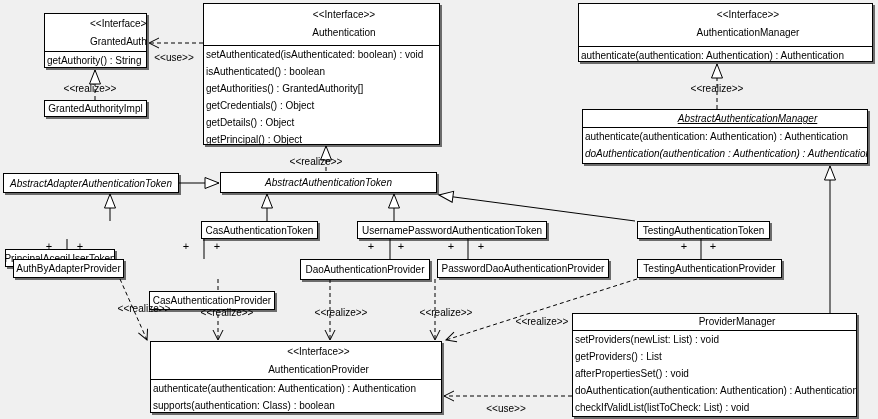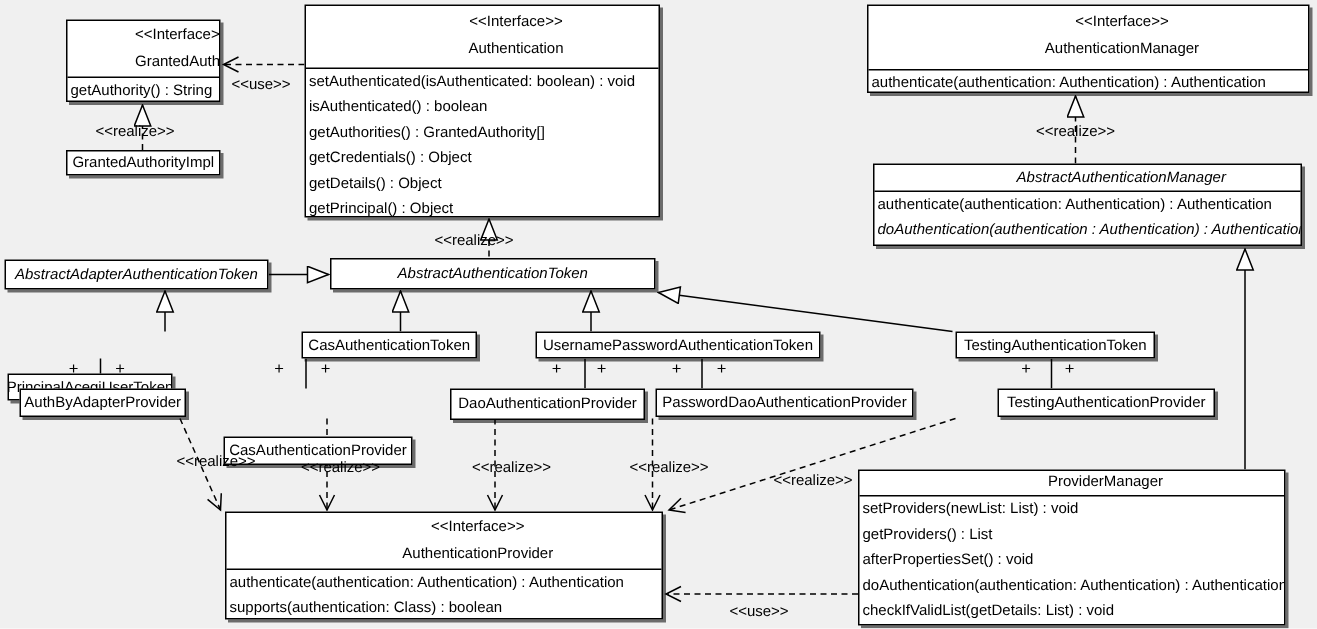--- a/index.html
+++ b/index.html
@@ -114,21 +114,21 @@
     <div class="titlecomp" style="height:40px;padding-top:2px;">
       <span class="stereo">&lt;&lt;Interface&gt;&gt;</span>
       <span class="cname">AuthenticationManager</span>
     </div>
     <div class="methods">
       <span class="m">authenticate(authentication: Authentication) : Authentication</span>
     </div>
   </div>
 
   <div class="box" style="left:582px;top:109px;width:286px;height:55px;">
-    <div class="titlecomp" style="height:17px;">
+    <div class="titlecomp" style="height:17px;text-decoration:underline;">
       <span class="cname it" style="line-height:17px;">AbstractAuthenticationManager</span>
     </div>
     <div class="methods">
       <span class="m">authenticate(authentication: Authentication) : Authentication</span>
       <span class="m it">doAuthentication(authentication : Authentication) : Authentication</span>
     </div>
   </div>
 
   <div class="box" style="left:3px;top:173px;width:176px;height:20px;">
     <div class="oneline it">AbstractAdapterAuthenticationToken</div>
@@ -163,21 +163,21 @@
   </div>
 
   <div class="box" style="left:300px;top:259px;width:130px;height:21px;">
     <div class="oneline">DaoAuthenticationProvider</div>
   </div>
 
   <div class="box" style="left:437px;top:259px;width:172px;height:19px;">
     <div class="oneline">PasswordDaoAuthenticationProvider</div>
   </div>
 
-  <div class="box" style="left:637px;top:259px;width:145px;height:19px;margin-left:28px;">
+  <div class="box" style="left:637px;top:259px;width:145px;height:19px;">
     <div class="oneline">TestingAuthenticationProvider</div>
   </div>
 
   <div class="box" style="left:150px;top:341px;width:292px;height:72px;">
     <div class="titlecomp" style="height:36px;padding-top:1px;">
       <span class="stereo">&lt;&lt;Interface&gt;&gt;</span>
       <span class="cname">AuthenticationProvider</span>
     </div>
     <div class="methods">
       <span class="m">authenticate(authentication: Authentication) : Authentication</span>
@@ -187,21 +187,21 @@
 
   <div class="box" style="left:572px;top:313px;width:285px;height:104px;">
     <div class="titlecomp" style="height:16px;">
       <span class="cname" style="line-height:16px;">ProviderManager</span>
     </div>
     <div class="methods">
       <span class="m">setProviders(newList: List) : void</span>
       <span class="m">getProviders() : List</span>
       <span class="m">afterPropertiesSet() : void</span>
       <span class="m">doAuthentication(authentication: Authentication) : Authentication</span>
-      <span class="m">checkIfValidList(getDetails: List) : void</span>
+      <span class="m">checkIfValidList(listToCheck: List) : void</span>
     </div>
   </div>
 
   <span class="edge-label" style="left:90px;top:88px;">&lt;&lt;realize&gt;&gt;</span>
   <span class="edge-label" style="left:174px;top:57px;">&lt;&lt;use&gt;&gt;</span>
   <span class="edge-label" style="left:316px;top:161px;">&lt;&lt;realize&gt;&gt;</span>
   <span class="edge-label" style="left:717px;top:88px;">&lt;&lt;realize&gt;&gt;</span>
   <span class="edge-label" style="left:144px;top:308px;">&lt;&lt;realize&gt;&gt;</span>
   <span class="edge-label" style="left:227px;top:312px;">&lt;&lt;realize&gt;&gt;</span>
   <span class="edge-label" style="left:341px;top:312px;">&lt;&lt;realize&gt;&gt;</span>

